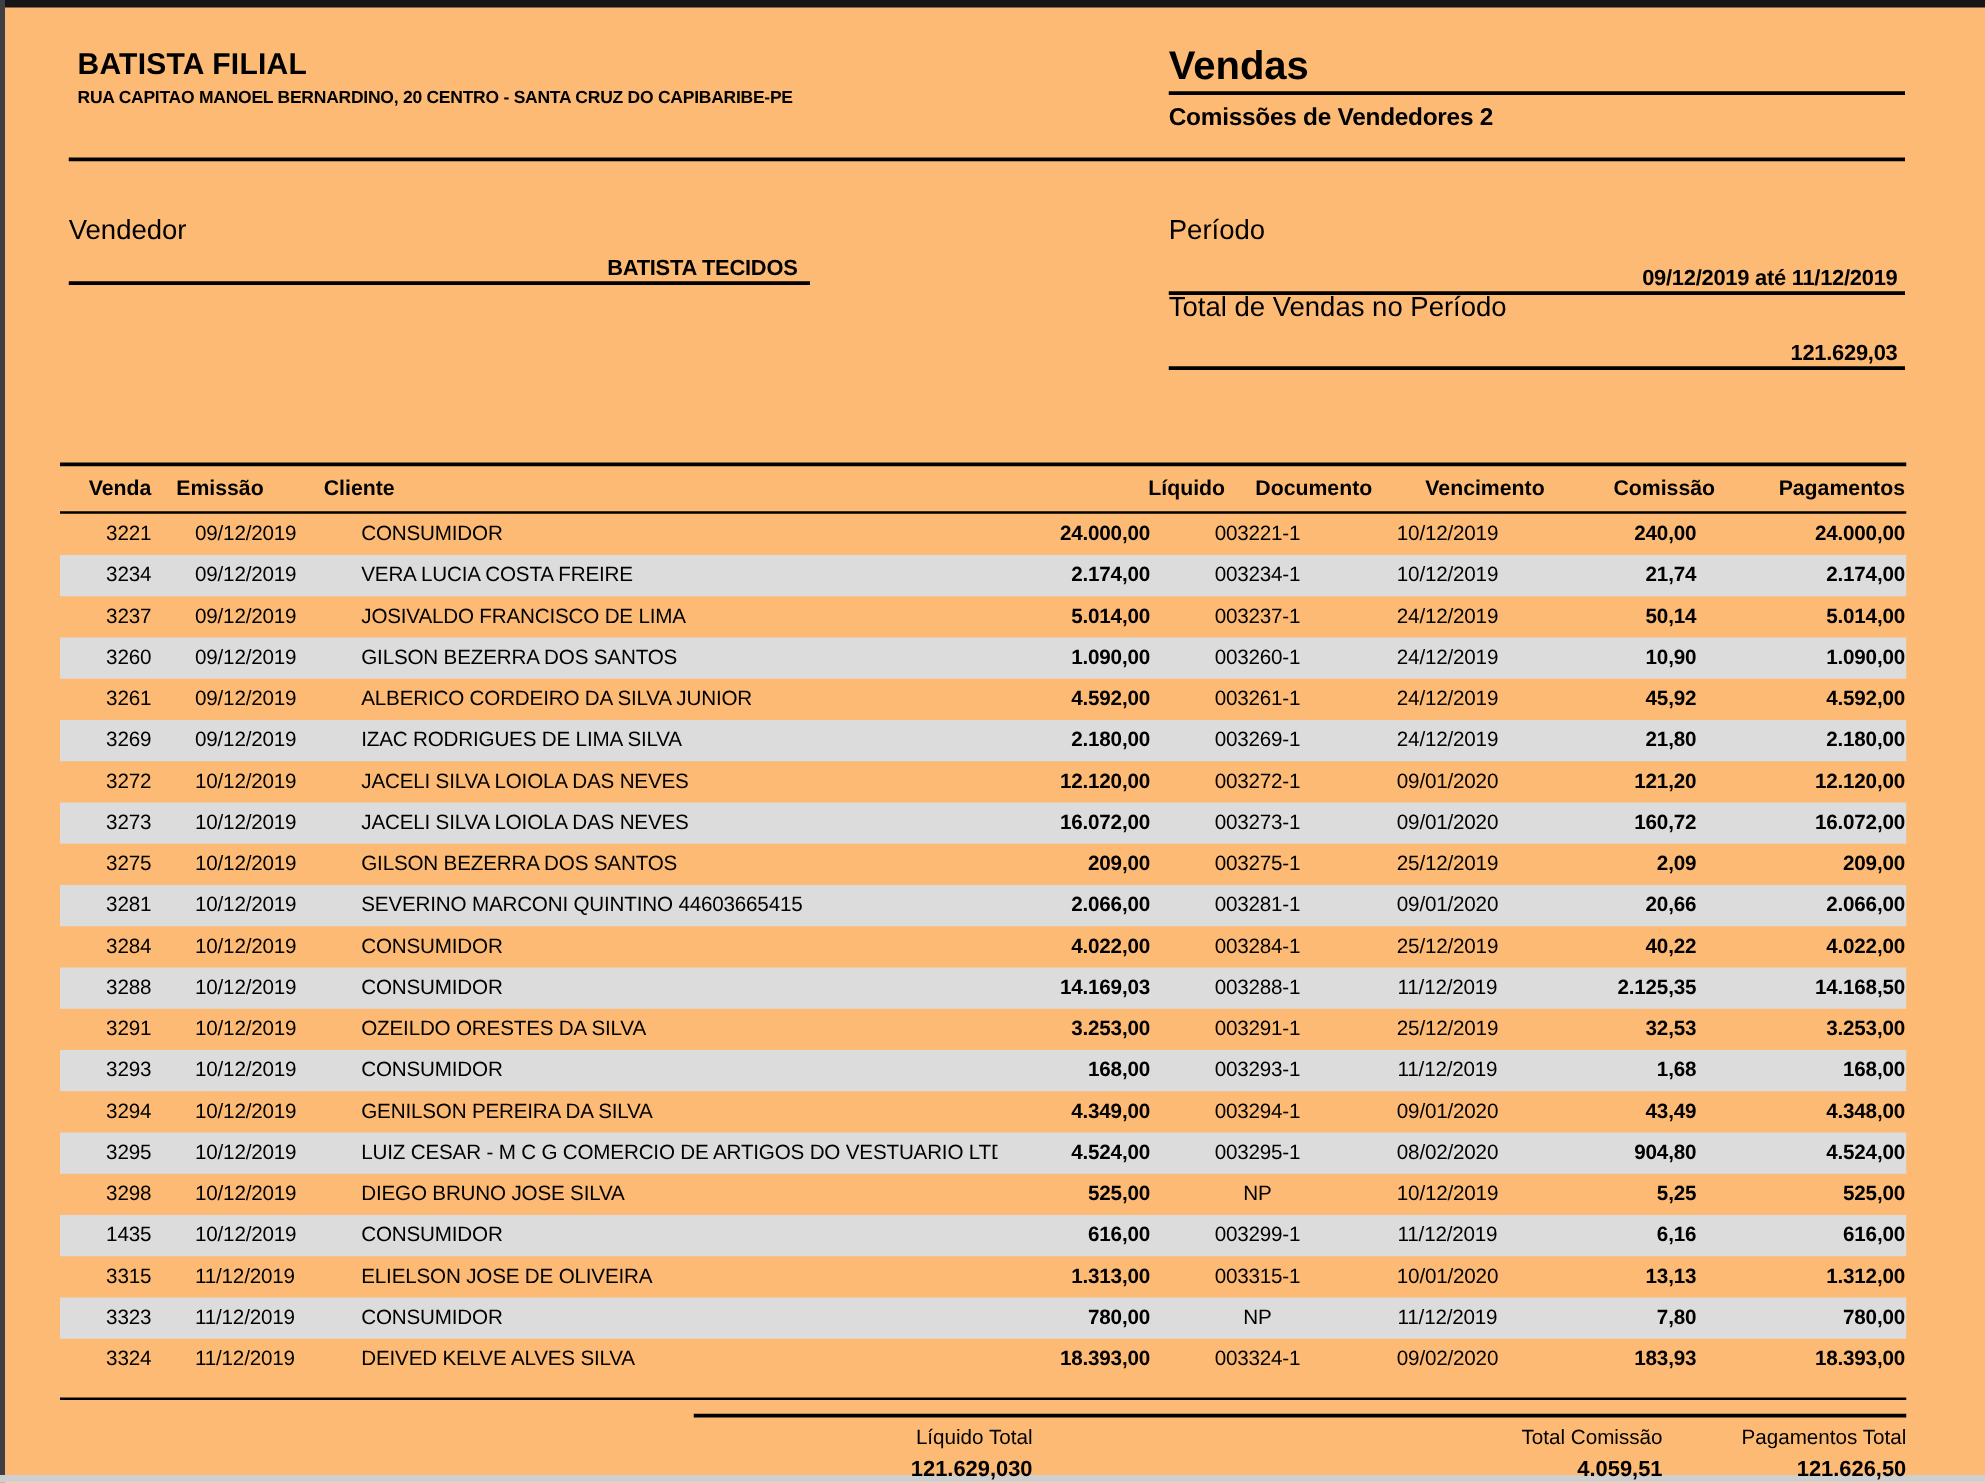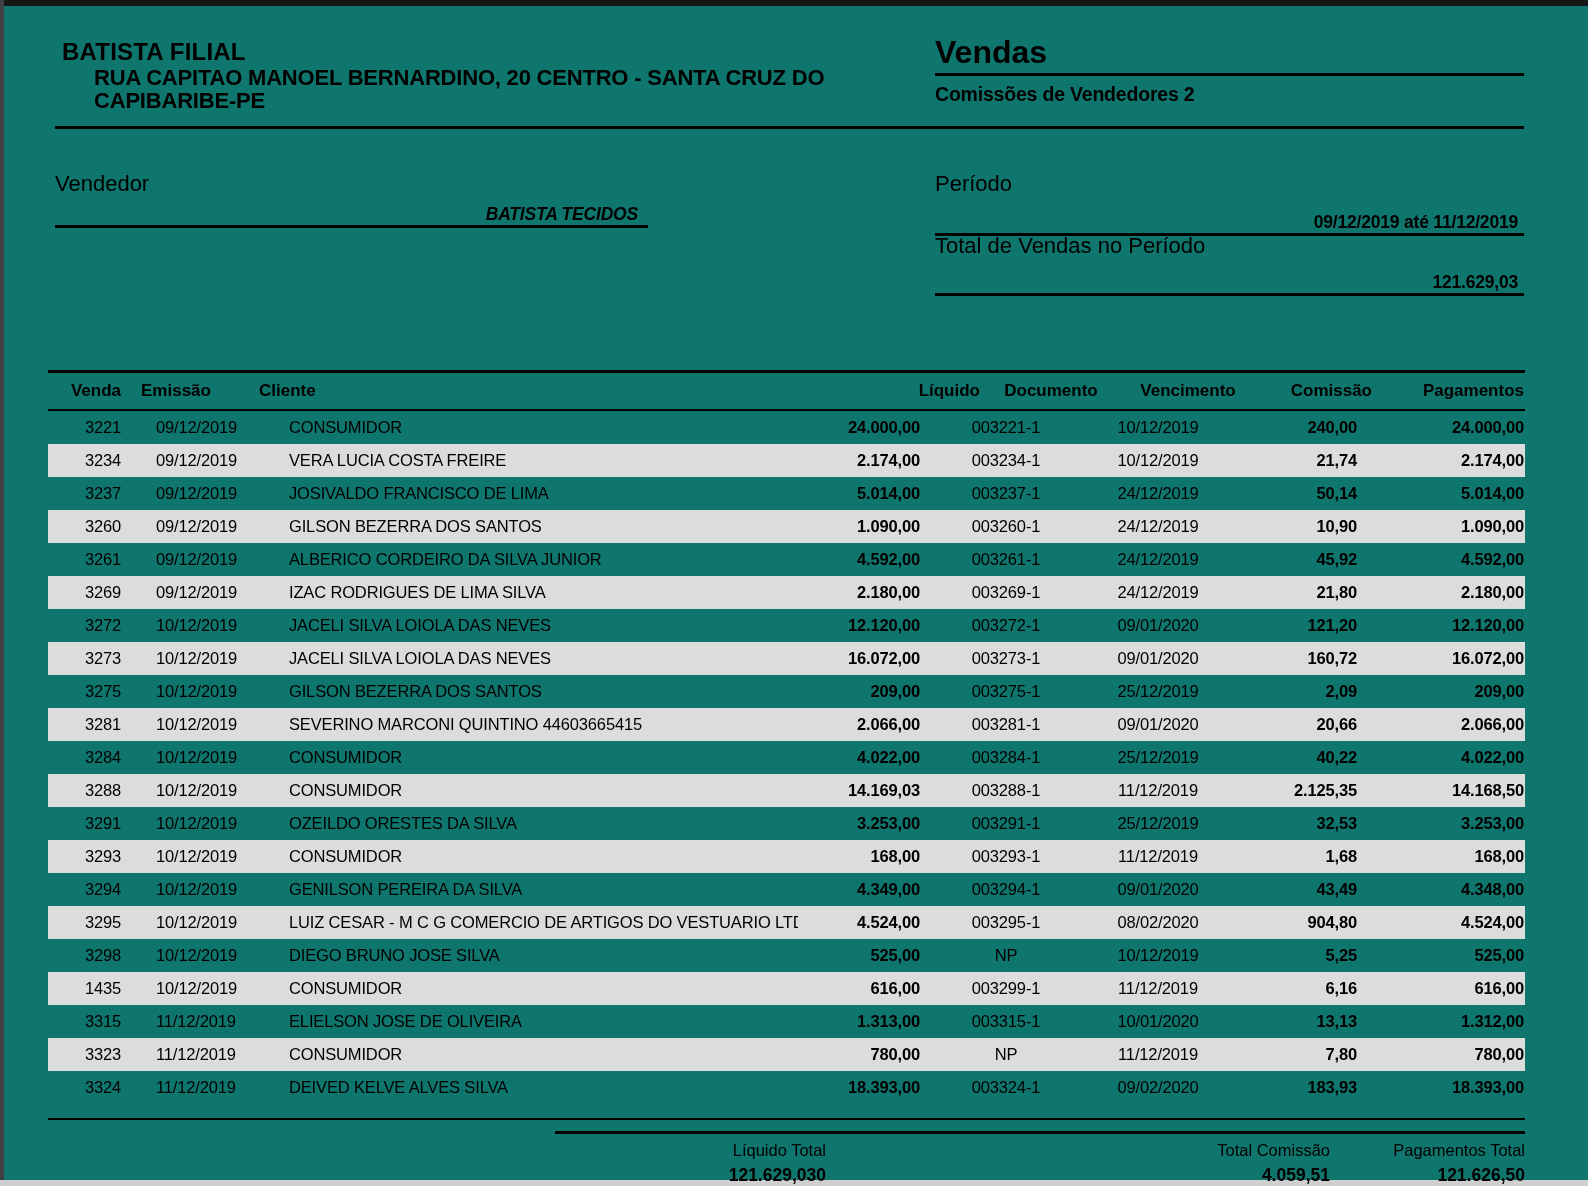--- a/index.html
+++ b/index.html
@@ -3,40 +3,40 @@
 <meta charset="utf-8">
 <style>
   html,body{margin:0;padding:0;}
   body{
     width:1588px;height:1186px;
     background:#ffffff;
     font-family:"Liberation Sans","DejaVu Sans",sans-serif;
     color:#000;
     overflow:hidden;
   }
-  #page{position:relative;width:1588px;height:1186px;background:#0f766e;}
+  #page{position:relative;width:1588px;height:1186px;background:#fdba74;}
   .frame-top{position:absolute;left:0;top:0;width:100%;height:6px;background:#161616;}
   .frame-left{position:absolute;left:0;top:0;width:4px;height:100%;background:#3f3f44;}
   .frame-bottom{position:absolute;left:0;bottom:0;width:100%;height:6px;background:#cfcfcf;}
 
   
   .company{position:absolute;left:62px;top:38px;width:830px;}
   .company-name{font-size:24px;font-weight:bold;letter-spacing:.2px;line-height:28px;}
-  .company-line{font-size:22px;font-weight:bold;line-height:23px;letter-spacing:-.2px;margin-left:32px;}
+  .company-line{font-size:14px;font-weight:bold;line-height:23px;letter-spacing:-.2px;}
   .report-head{position:absolute;left:935px;top:34px;width:589px;}
   .report-title{font-size:32px;font-weight:bold;border-bottom:3px solid #000;padding-bottom:3px;line-height:36px;}
   .report-subtitle{font-size:19.5px;font-weight:bold;text-align:left;margin-top:7px;letter-spacing:-.2px;}
   .header-rule{position:absolute;left:55px;top:126px;width:1469px;border-top:3px solid #000;}
 
   
   .lbl{font-size:22px;line-height:20px;}
   .val{font-size:17.5px;font-weight:bold;letter-spacing:-.2px;}
   .vendedor-label{position:absolute;left:55px;top:174px;}
   .vendedor-line{position:absolute;left:55px;top:188px;width:593px;height:40px;border-bottom:3px solid #000;
-                 display:flex;align-items:flex-end;justify-content:flex-end;padding-right:10px;box-sizing:border-box;font-style:italic;}
+                 display:flex;align-items:flex-end;justify-content:flex-end;padding-right:10px;box-sizing:border-box;}
   .periodo-label{position:absolute;left:935px;top:174px;}
   .periodo-line{position:absolute;left:935px;top:190px;width:589px;height:46px;border-bottom:3px solid #000;
                 display:flex;align-items:flex-end;justify-content:flex-end;padding-right:6px;box-sizing:border-box;}
   .totalv-label{position:absolute;left:935px;top:236px;}
   .totalv-line{position:absolute;left:935px;top:258px;width:589px;height:38px;border-bottom:3px solid #000;
                display:flex;align-items:flex-end;justify-content:flex-end;padding-right:6px;box-sizing:border-box;}
 
   
   .sales-table{position:absolute;left:48px;top:330px;width:1477px;}
   .grid-row{display:grid;grid-template-columns:77px 118px 1fr 112px 132px 142px 118px 148px;}

